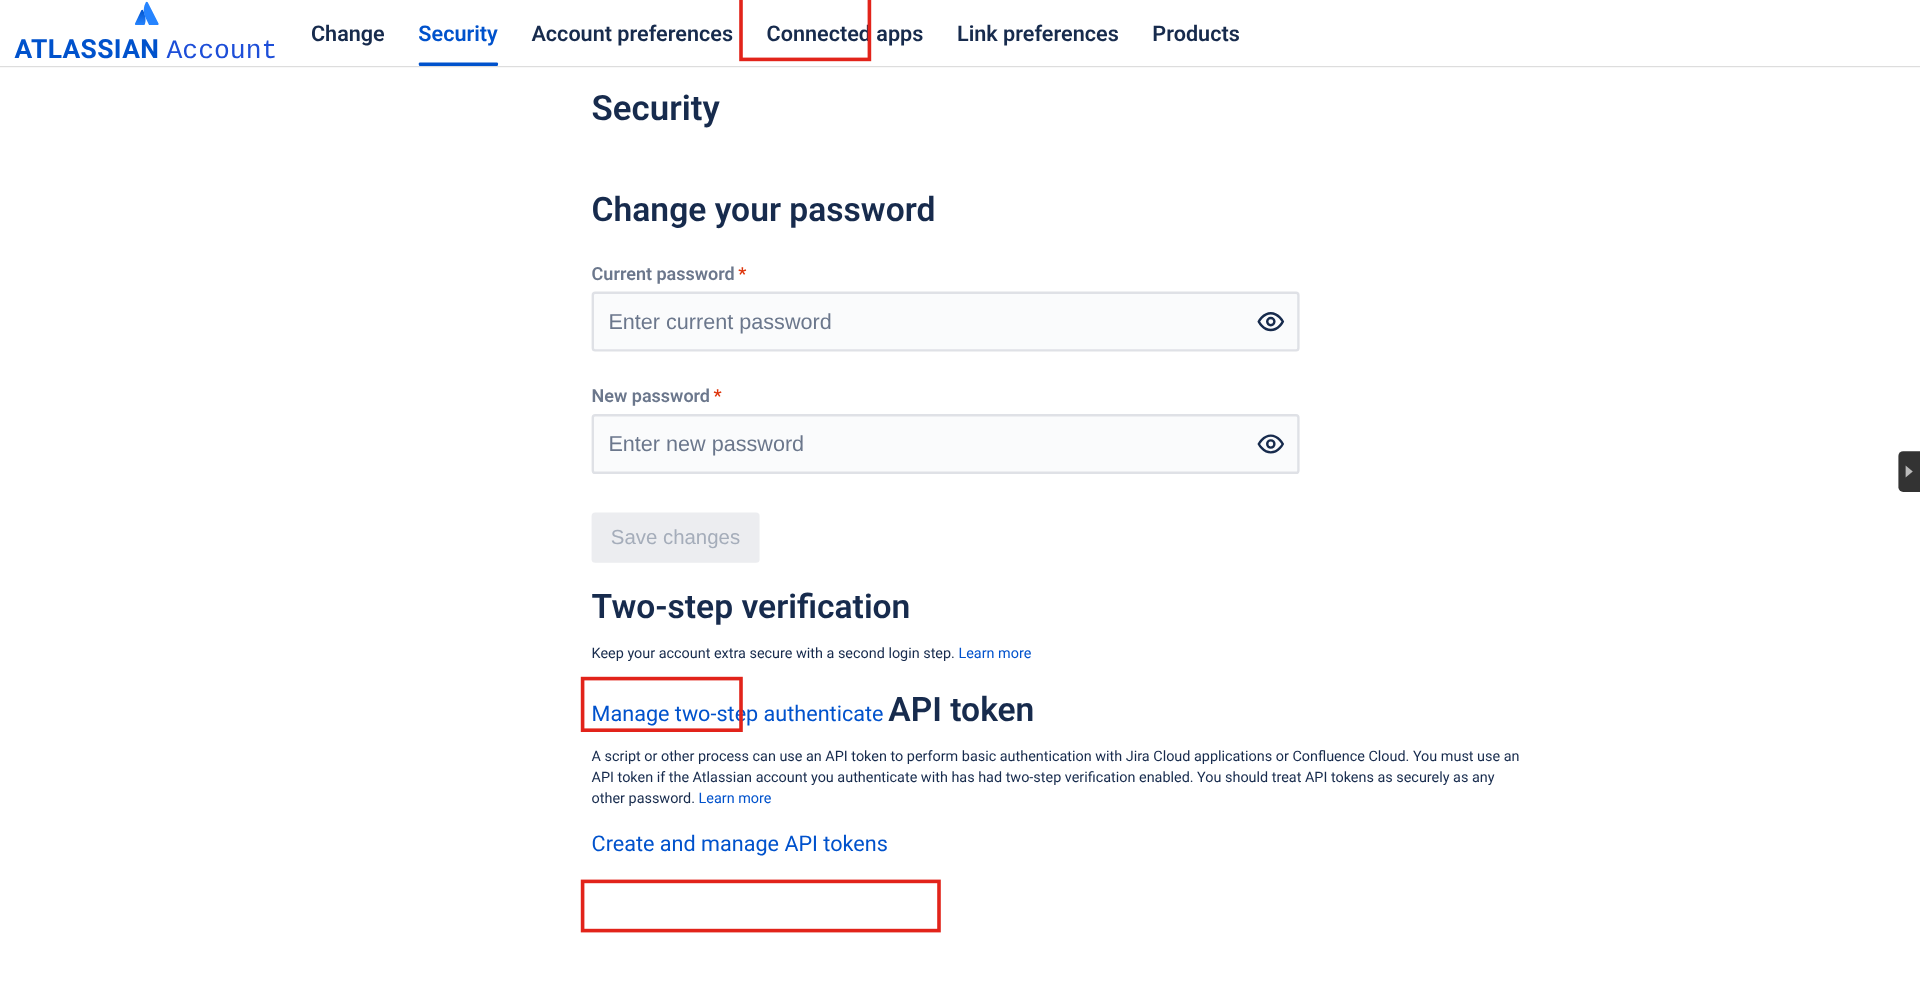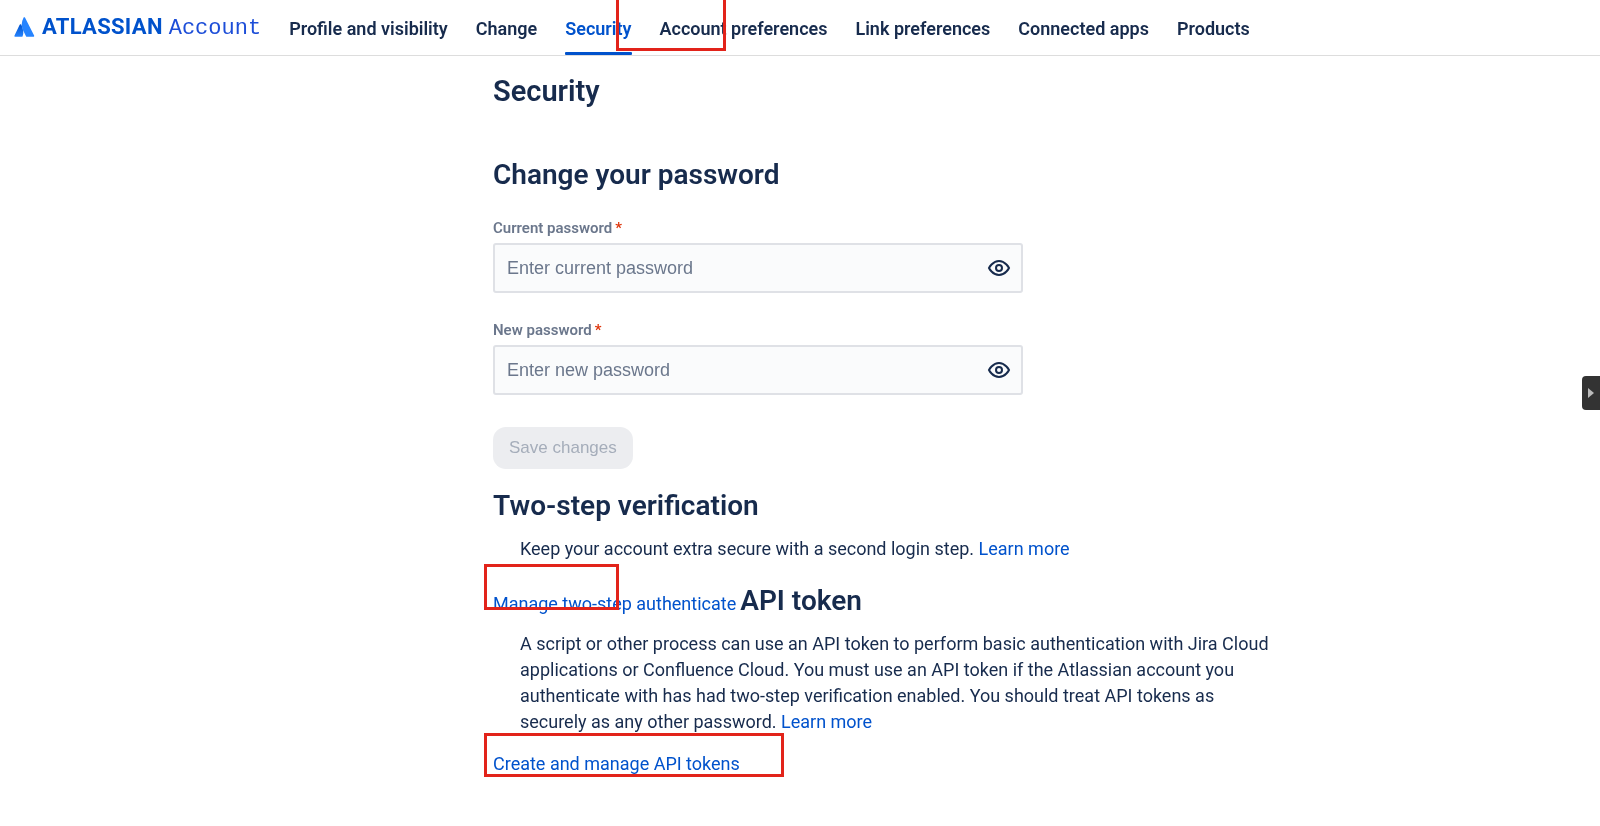--- a/index.html
+++ b/index.html
@@ -17,20 +17,21 @@
     border-bottom: 1px solid #ddd;
     display: flex;
     align-items: center;
     padding: 0 12px;
     gap: 28px;
   }
   .brand {
     display: flex;
     align-items: center;
     gap: 6px;
+    flex-direction: column;
   }
   .brand svg { height: 22px; }
   .brand-text {
     display: flex; align-items: baseline; gap: 6px;
     font-size: 22px;
   }
   .brand-text .b1 { color: #0052CC; font-weight: 700; letter-spacing: 0.3px; }
   .brand-text .b2 { color: #1d4ed8; font-weight: 400; font-family: Liberation Mono, monospace; }
   .nav {
     display: flex;
@@ -79,21 +80,21 @@
   .field-label {
     font-size: 15px;
     font-weight: 600;
     color: #6B778C;
     margin-top: 28px;
     margin-bottom: 6px;
   }
   .field-label .req { color: #DE350B; margin-left: 3px; }
   .input-wrap {
     position: relative;
-    width: 530px;
+    width: 590px;
   }
   .input-wrap input {
     width: 100%;
     height: 50px;
     padding: 0 44px 0 12px;
     border: 2px solid #DFE1E6;
     border-radius: 3px;
     background: #FAFBFC;
     font-size: 18px;
     color: #172B4D;
@@ -106,35 +107,34 @@
     transform: translateY(-50%);
     width: 28px; height: 28px;
     display: flex; align-items: center; justify-content: center;
     cursor: pointer;
   }
   .save-btn {
     margin-top: 32px;
     height: 42px;
     padding: 0 16px;
     border: none;
-    border-radius: 13px;
+    border-radius: 3px;
     background: rgba(9,30,66,0.08);
     color: #A5ADBA;
     font-size: 17px;
     font-weight: 500;
     cursor: not-allowed;
   }
   .section-h2 { margin-top: 20px; }
   .body-text {
-    font-size: 18px;
+    font-size: 12px;
     color: #172B4D;
     line-height: 1.45;
     margin-top: 14px;
     max-width: 780px;
-    margin-left: 27px;
   }
   .link {
     color: #0052CC;
     text-decoration: none;
     cursor: pointer;
   }
   .link-block {
     display: inline-block;
     font-size: 18px;
     color: #0052CC;
@@ -174,26 +174,25 @@
       </defs>
       <path fill="url(#g1)" d="M12 11c-.6-.9-1.8-.8-2.3.2L2.2 27c-.4.9.2 1.9 1.2 1.9h9.4c.5 0 1-.3 1.2-.8 2-4.2 1.1-10.6-2-17.1z"></path>
       <path fill="#2684FF" d="M17.6 1.2c-.5-.9-1.8-.9-2.3 0-3 5.6-3.4 12-1 17.2l4.6 9.7c.2.5.7.8 1.2.8h9.4c1 0 1.6-1 1.2-1.9L17.6 1.2z"></path>
     </svg>
     <span class="brand-text">
       <span class="b1">ATLASSIAN</span>
       <span class="b2">Account</span>
     </span>
   </div>
   <div class="nav">
-    <div class="nav-item"><span>Profile and visibility</span></div>
     <div class="nav-item"><span>Change</span></div>
     <div class="nav-item active"><span>Security</span></div>
     <div class="nav-item"><span>Account preferences</span></div>
+    <div class="nav-item"><span>Connected apps</span></div>
     <div class="nav-item"><span>Link preferences</span></div>
-    <div class="nav-item"><span>Connected apps</span></div>
     <div class="nav-item"><span>Products</span></div>
   </div>
 </div>
 
 <div class="main">
   <h1>Security</h1>
 
   <h2>Change your password</h2>
 
   <div class="field-label">

